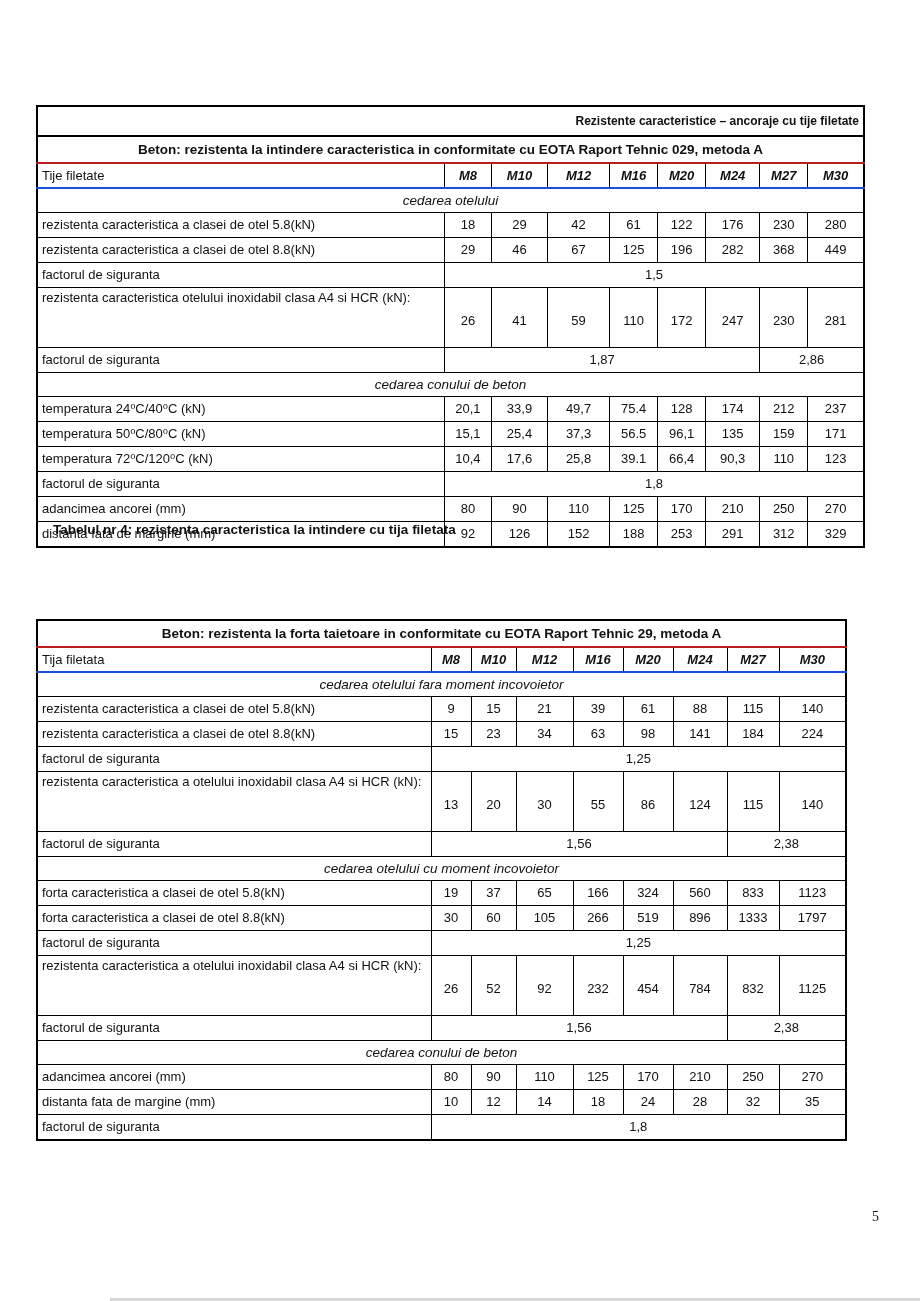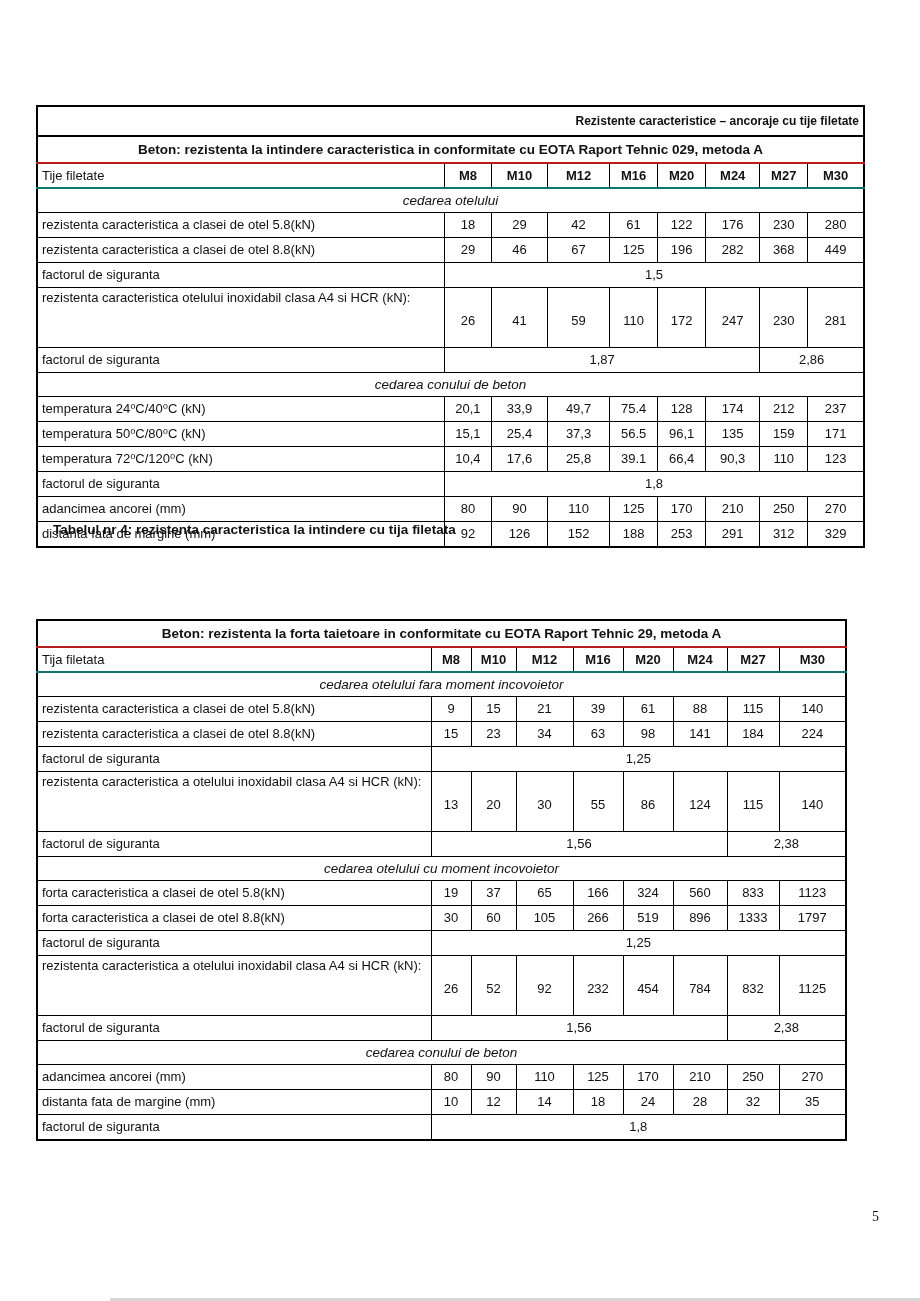--- a/index.html
+++ b/index.html
@@ -22,22 +22,22 @@
   #table1{position:absolute;left:36px;top:105px;width:829px;}
   #table2{position:absolute;left:36px;top:619px;width:809px;}
   tr.row-title td{
     font-weight:bold;font-size:12px;text-align:right;
     border-bottom:2px solid #000;height:24px;
   }
   tr.row-subtitle td{
     font-weight:bold;font-size:13.5px;text-align:center;
     border-bottom:2px solid #b91c1c;height:21px;
   }
-  tr.row-header td{border-bottom:2px solid #0f766e;height:19px;}
-  tr.row-header td.column-header{font-weight:bold;text-align:center;}
+  tr.row-header td{border-bottom:2px solid #1d4ed8;height:19px;}
+  tr.row-header td.column-header{font-weight:bold;text-align:center;font-style:italic;}
   tr.row-section td{
     font-style:italic;font-size:13.5px;text-align:center;height:19px;
   }
   td.row-label{text-align:left;padding-left:6px;}
   td.cell-value{text-align:center;}
   tr.row-data td, tr.row-span td, tr.row-split td{height:20px;}
   tr.tall td{height:38px;}
   tr.tall td.row-label{white-space:normal;vertical-align:top;padding-top:2px;margin-left:8px;}
   tr.tall td.cell-value{vertical-align:bottom;padding-bottom:19px;}
   .caption{

